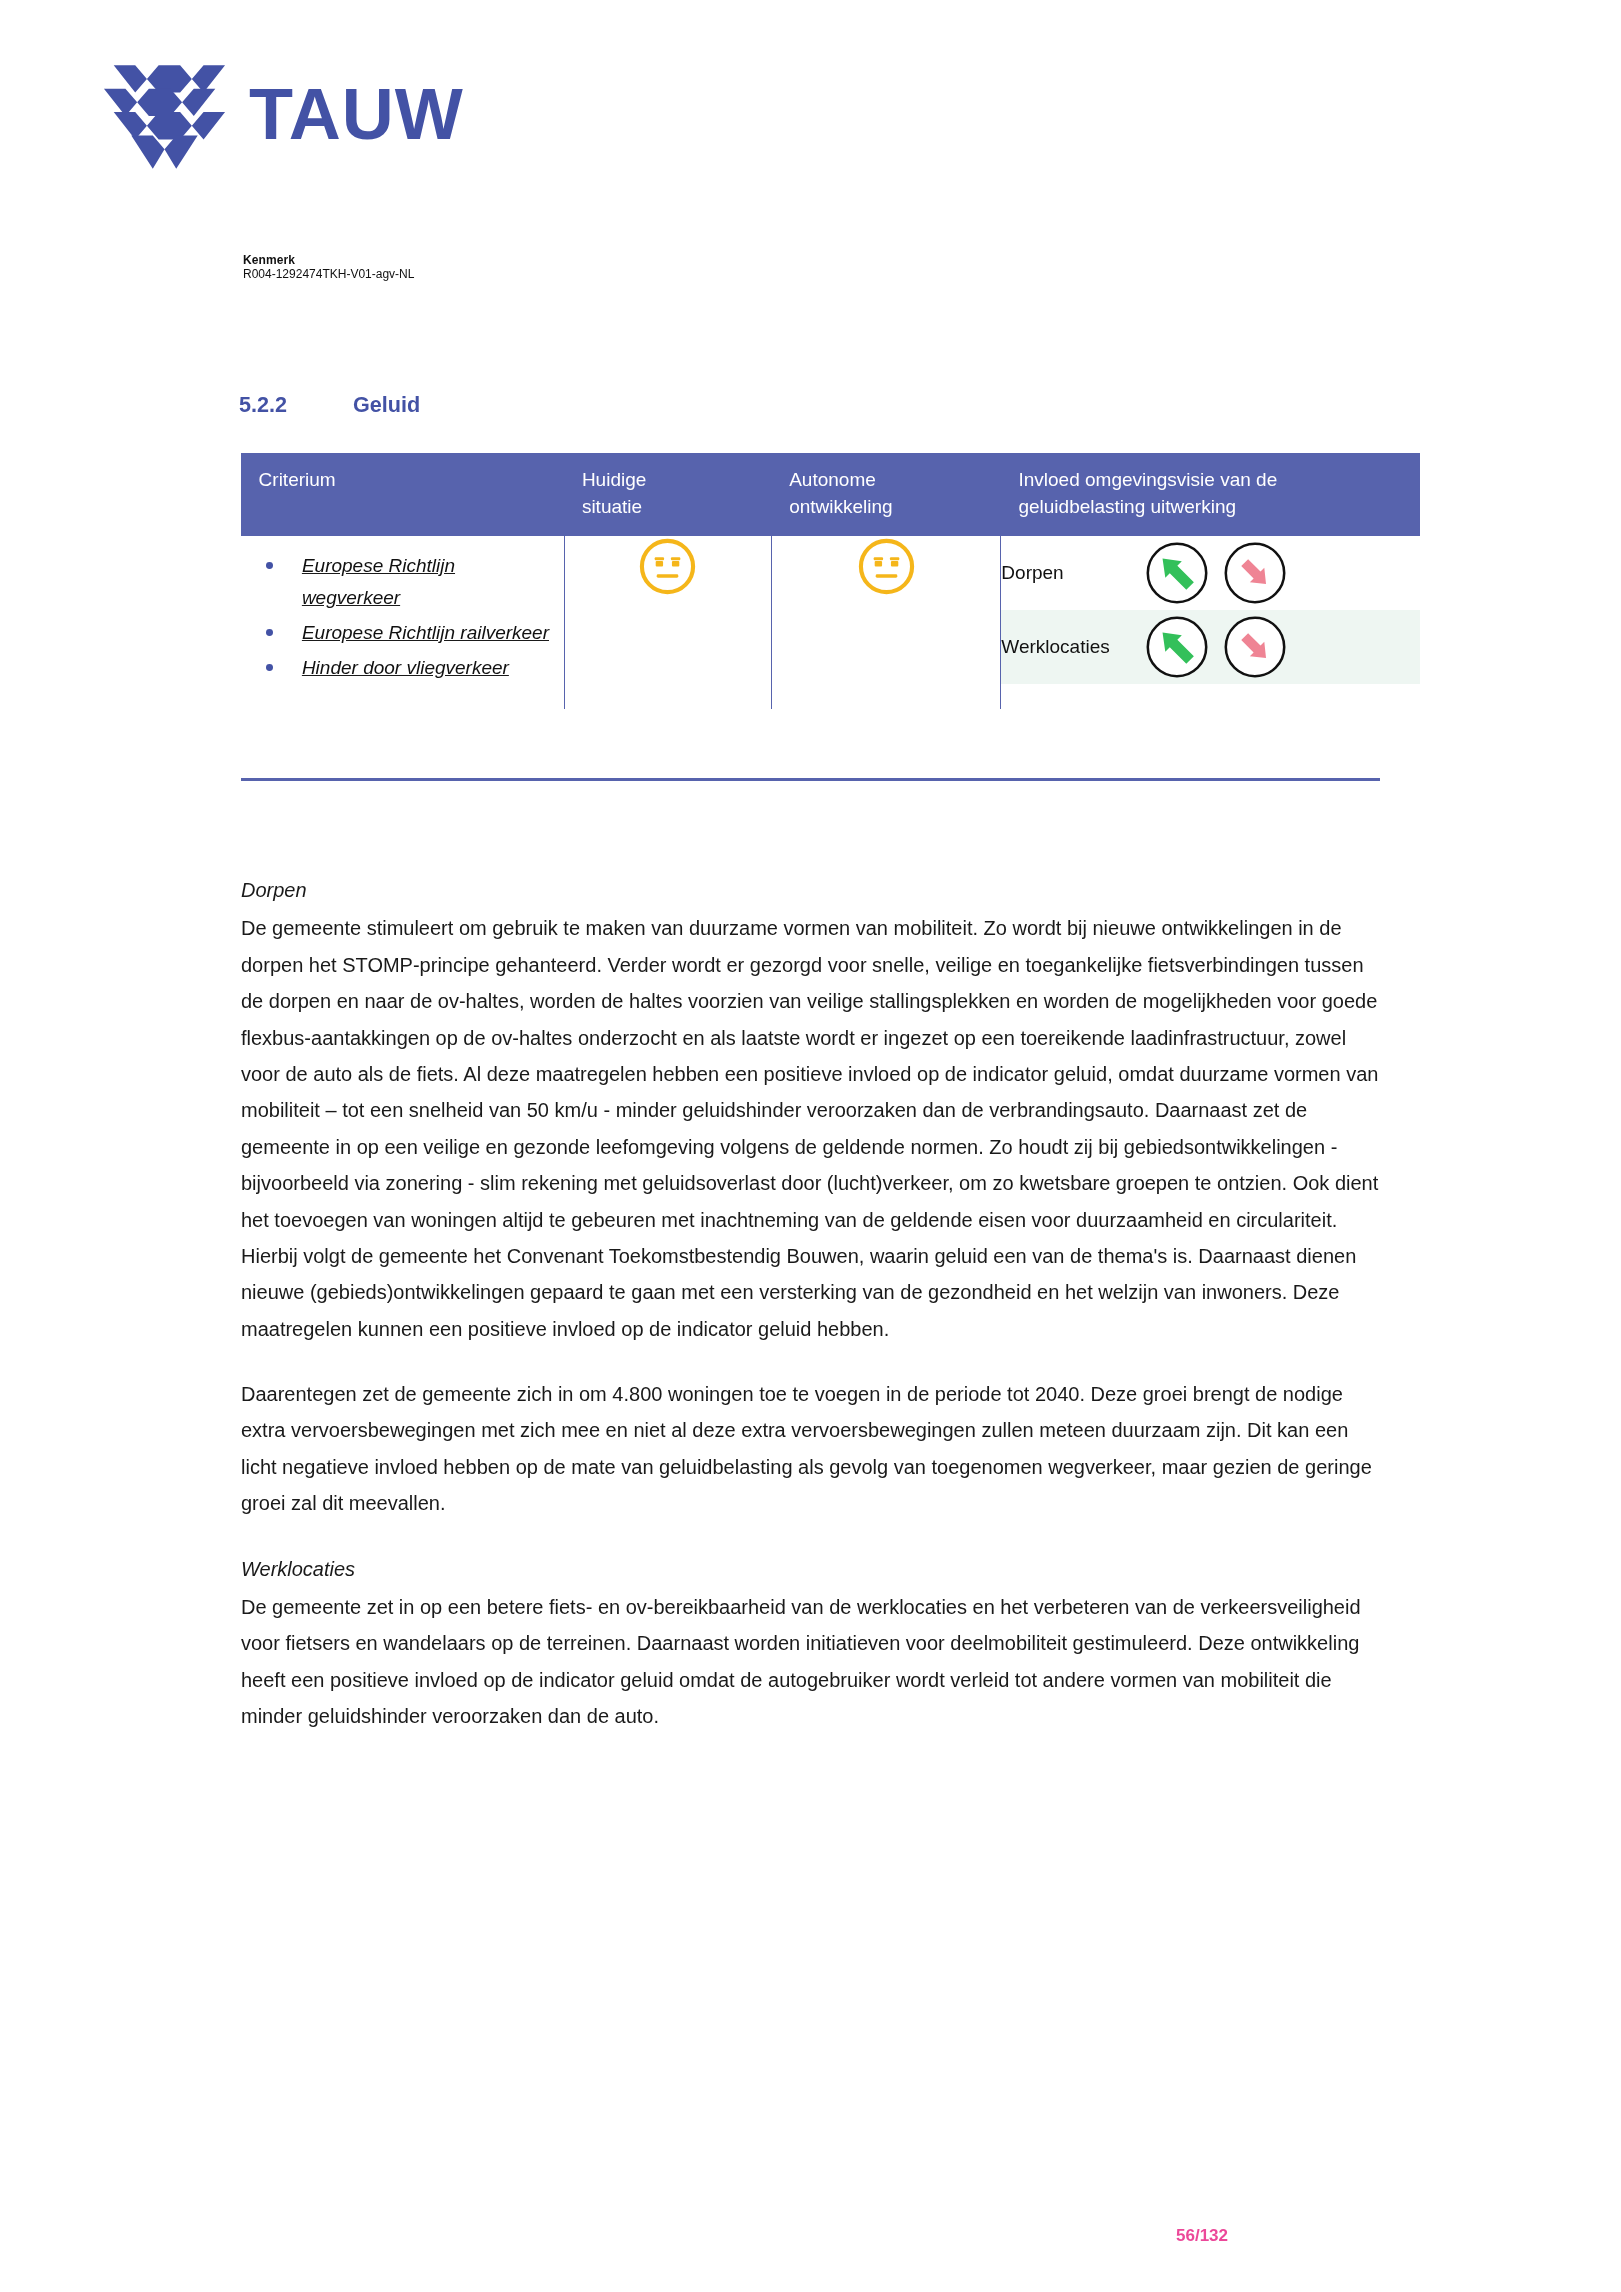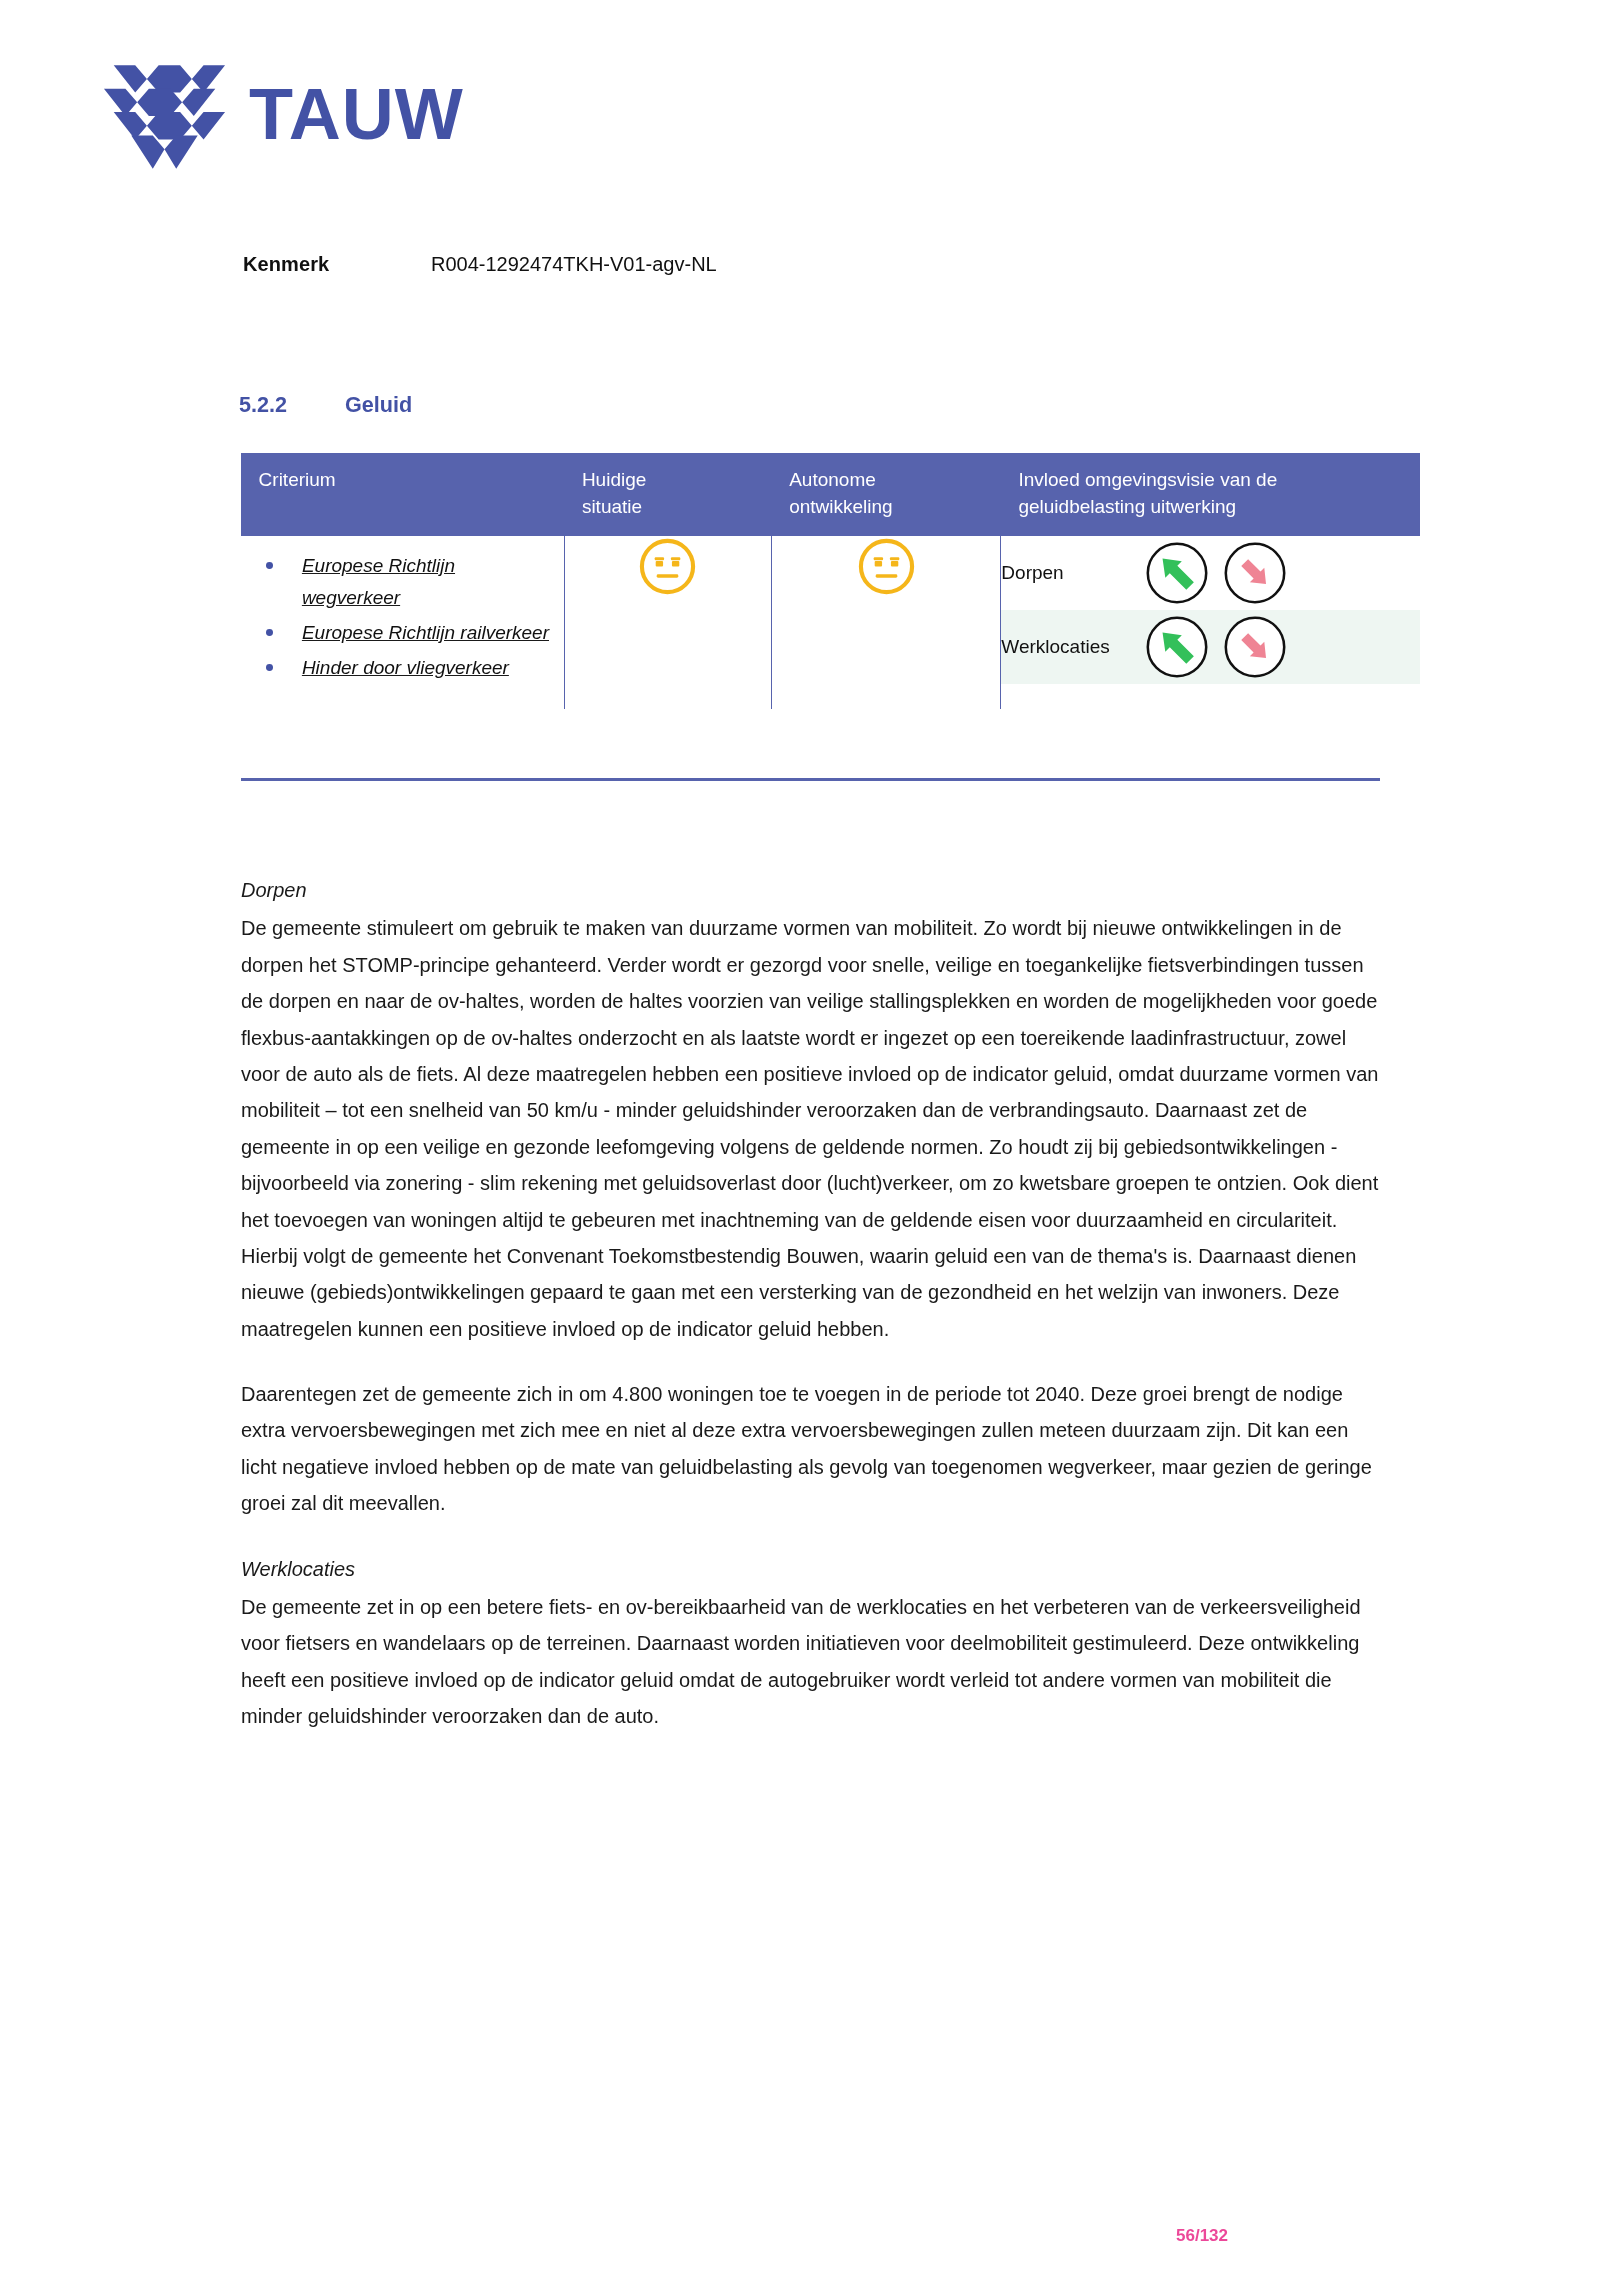--- a/index.html
+++ b/index.html
@@ -31,39 +31,41 @@
   }
   .logo-mark { width: 125px; height: 116px; display: block; }
   .logo-word { display: block; height: 76px; }
 
   
   .kenmerk-row {
     position: absolute;
     left: 243px;
     top: 253px;
     display: flex;
-    font-size: 20px;
+    font-size: 12px;
     color: #111111;
+    flex-direction: column;
   }
   .kenmerk-label {
     font-weight: bold;
     width: 188px;
     letter-spacing: 0.1px;
   }
   .kenmerk-value { font-weight: normal; }
 
   
   .section-heading {
     position: absolute;
     left: 239px;
     top: 392px;
     display: flex;
     font-size: 21.6px;
     font-weight: bold;
     color: #4352a5;
+    gap: 8px;
   }
   .section-number { width: 106px; }
 
   
   .assessment-table {
     position: absolute;
     left: 241px;
     top: 453px;
     width: 1139px;
     border-collapse: collapse;

